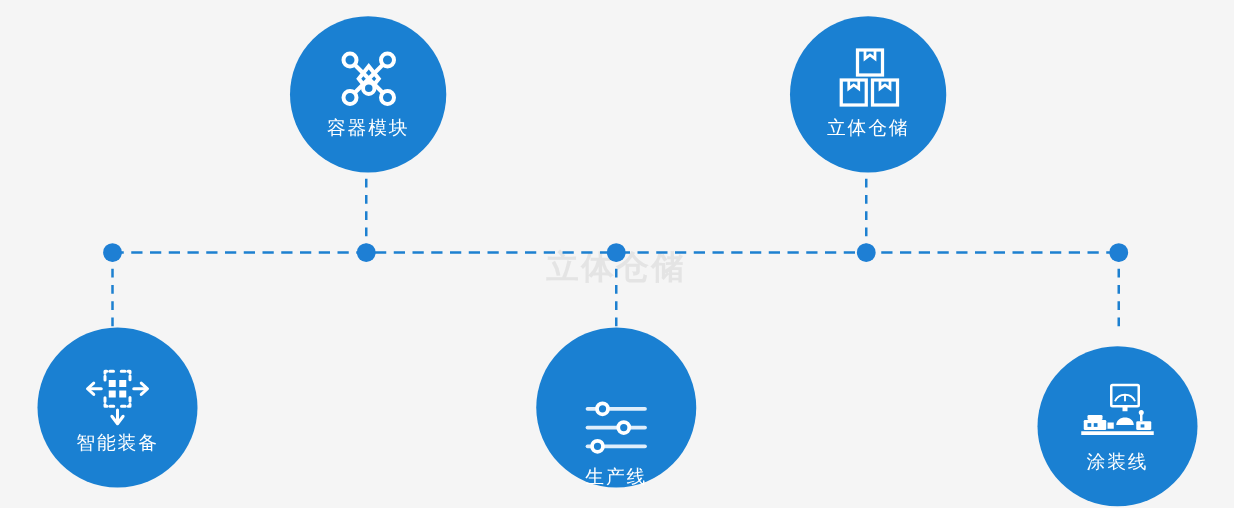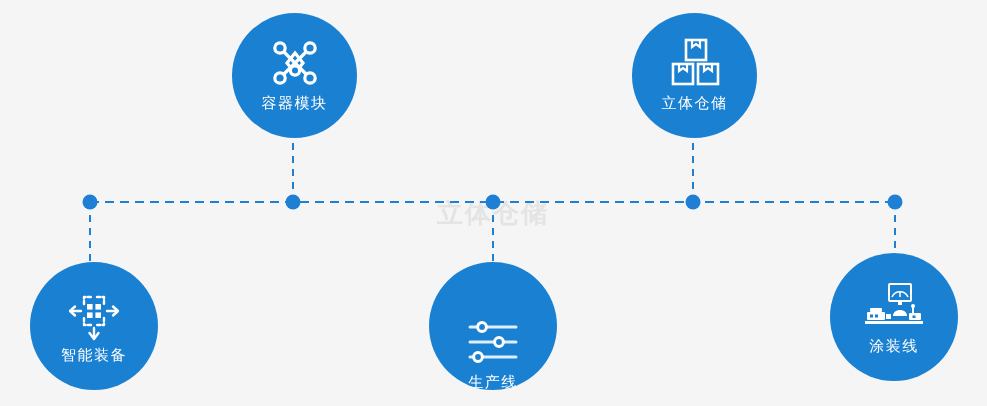--- a/index.html
+++ b/index.html
@@ -65,21 +65,21 @@
     font-size: 15px;
     letter-spacing: 1.5px;
     line-height: 1.1;
     white-space: nowrap;
   }
   
   #circle-smart-equipment { left: 232px; top: 13px;  width: 125px; height: 125px; }
   #circle-stereo-storage  { left: 632px; top: 13px;  width: 125px; height: 125px; }
   #circle-logistics-sort  { left: 30px;  top: 262px; width: 128px; height: 128px; }
   #circle-production-line { left: 429px; top: 262px; width: 128px; height: 128px; justify-content: flex-end; }
-  #circle-coating-line    { left: 830px; top: 253px; width: 128px; height: 128px; }
+  #circle-coating-line    { left: 830px; top: 277px; width: 128px; height: 128px; }
 
   
   #circle-smart-equipment .icon-wrap,
   #circle-stereo-storage .icon-wrap { margin-top: -4px; }
   #circle-logistics-sort .icon-wrap,
   #circle-production-line .icon-wrap,
   #circle-coating-line .icon-wrap { margin-top: -2px; }
 
   svg { display: block; overflow: visible; }
 </style>

